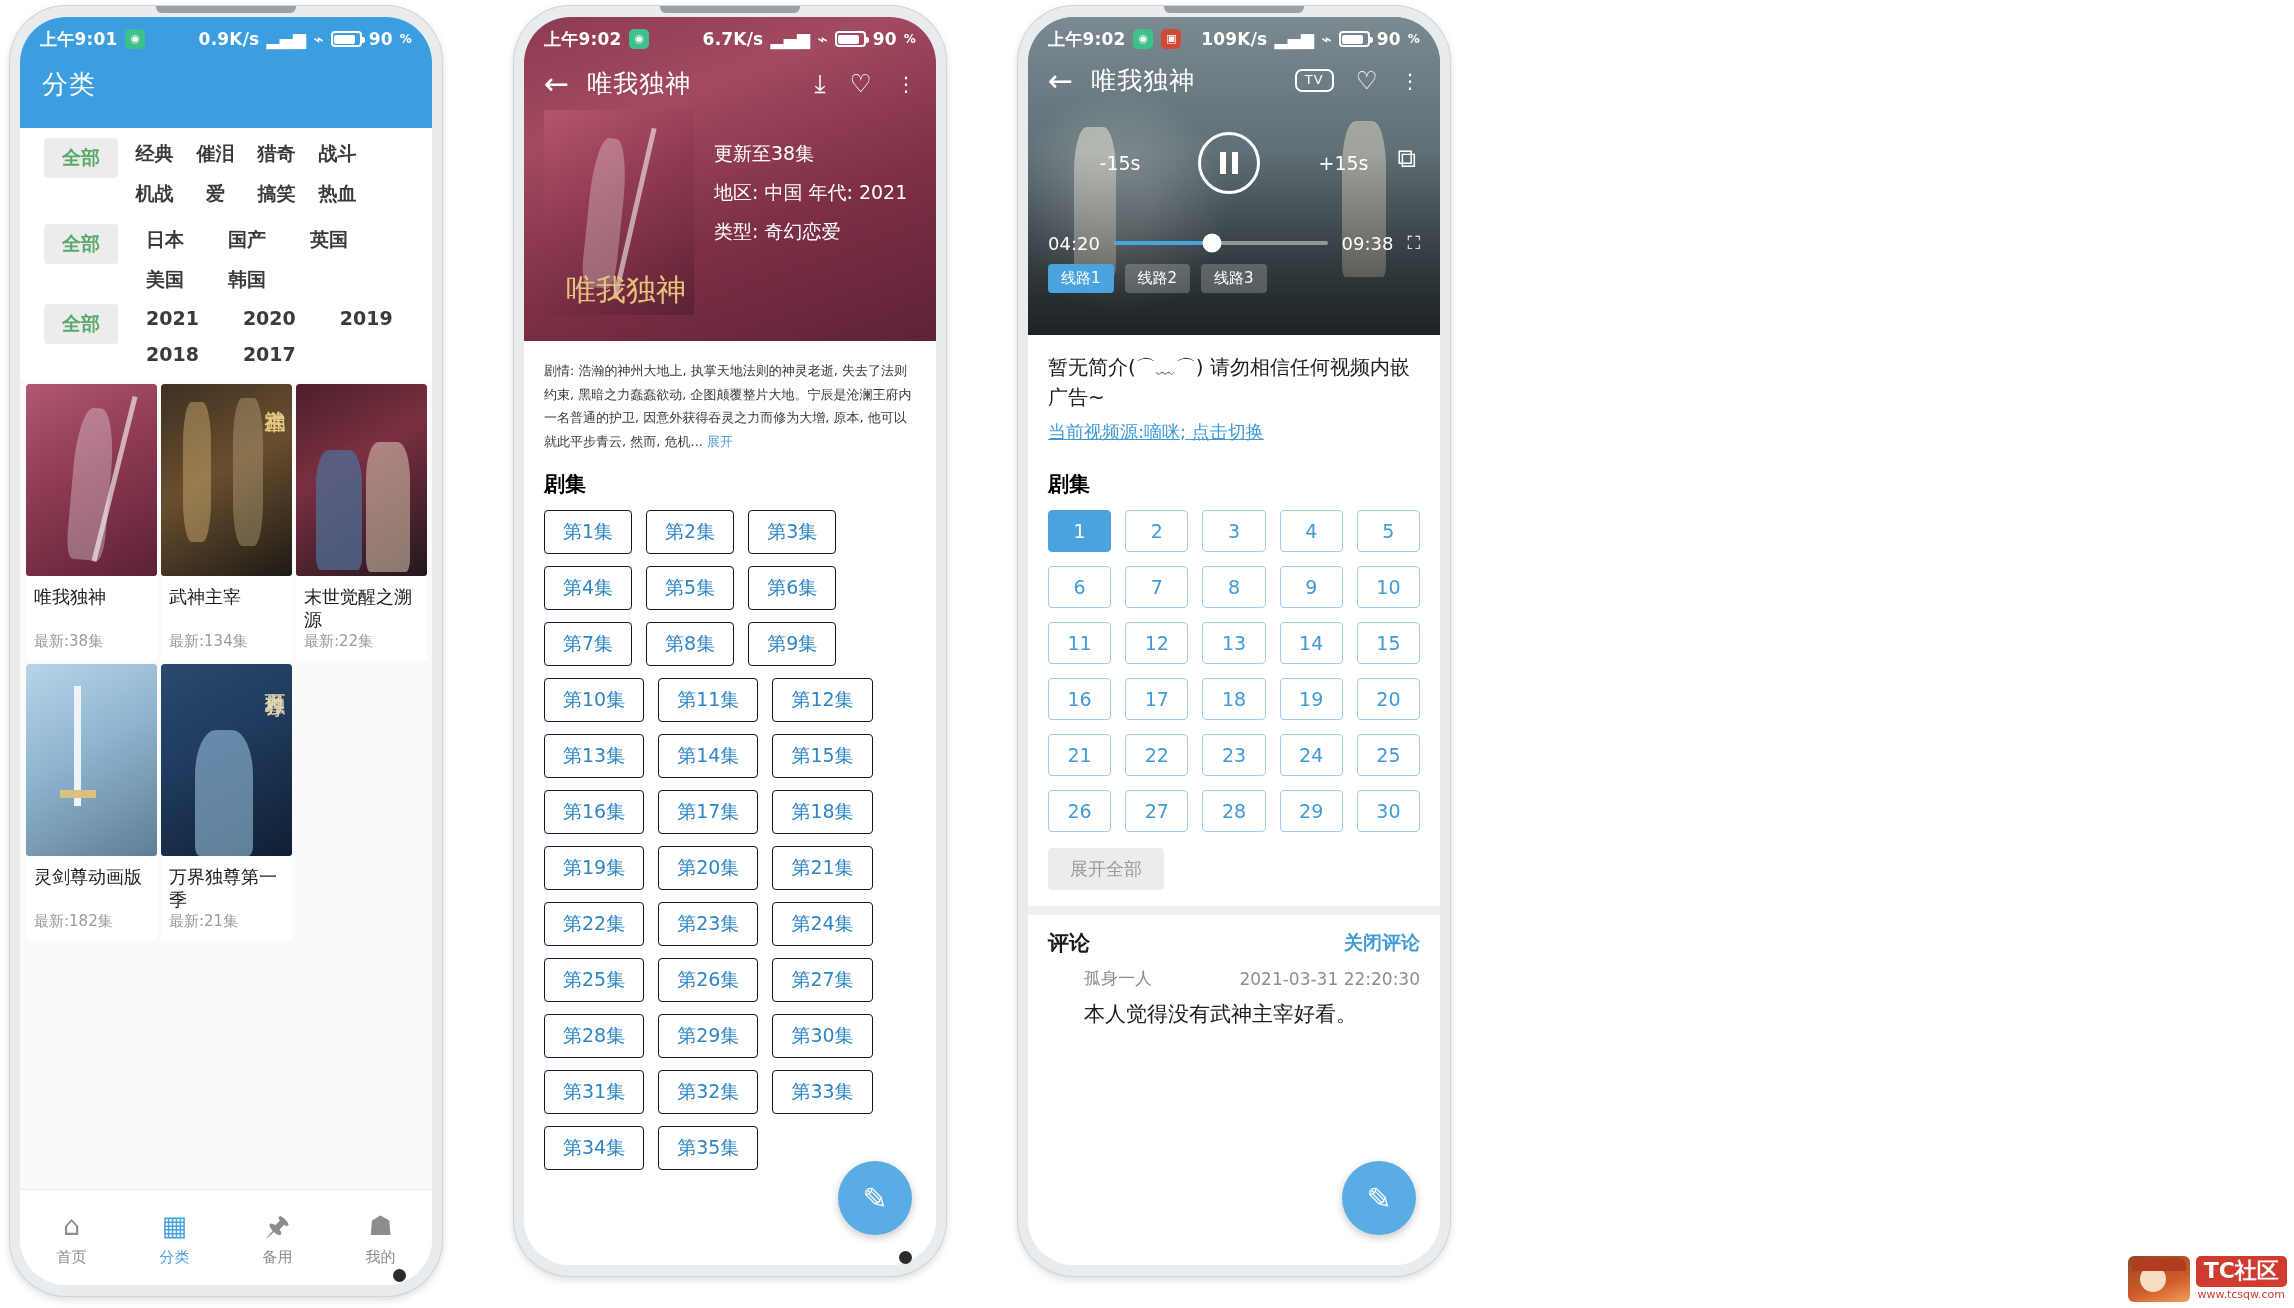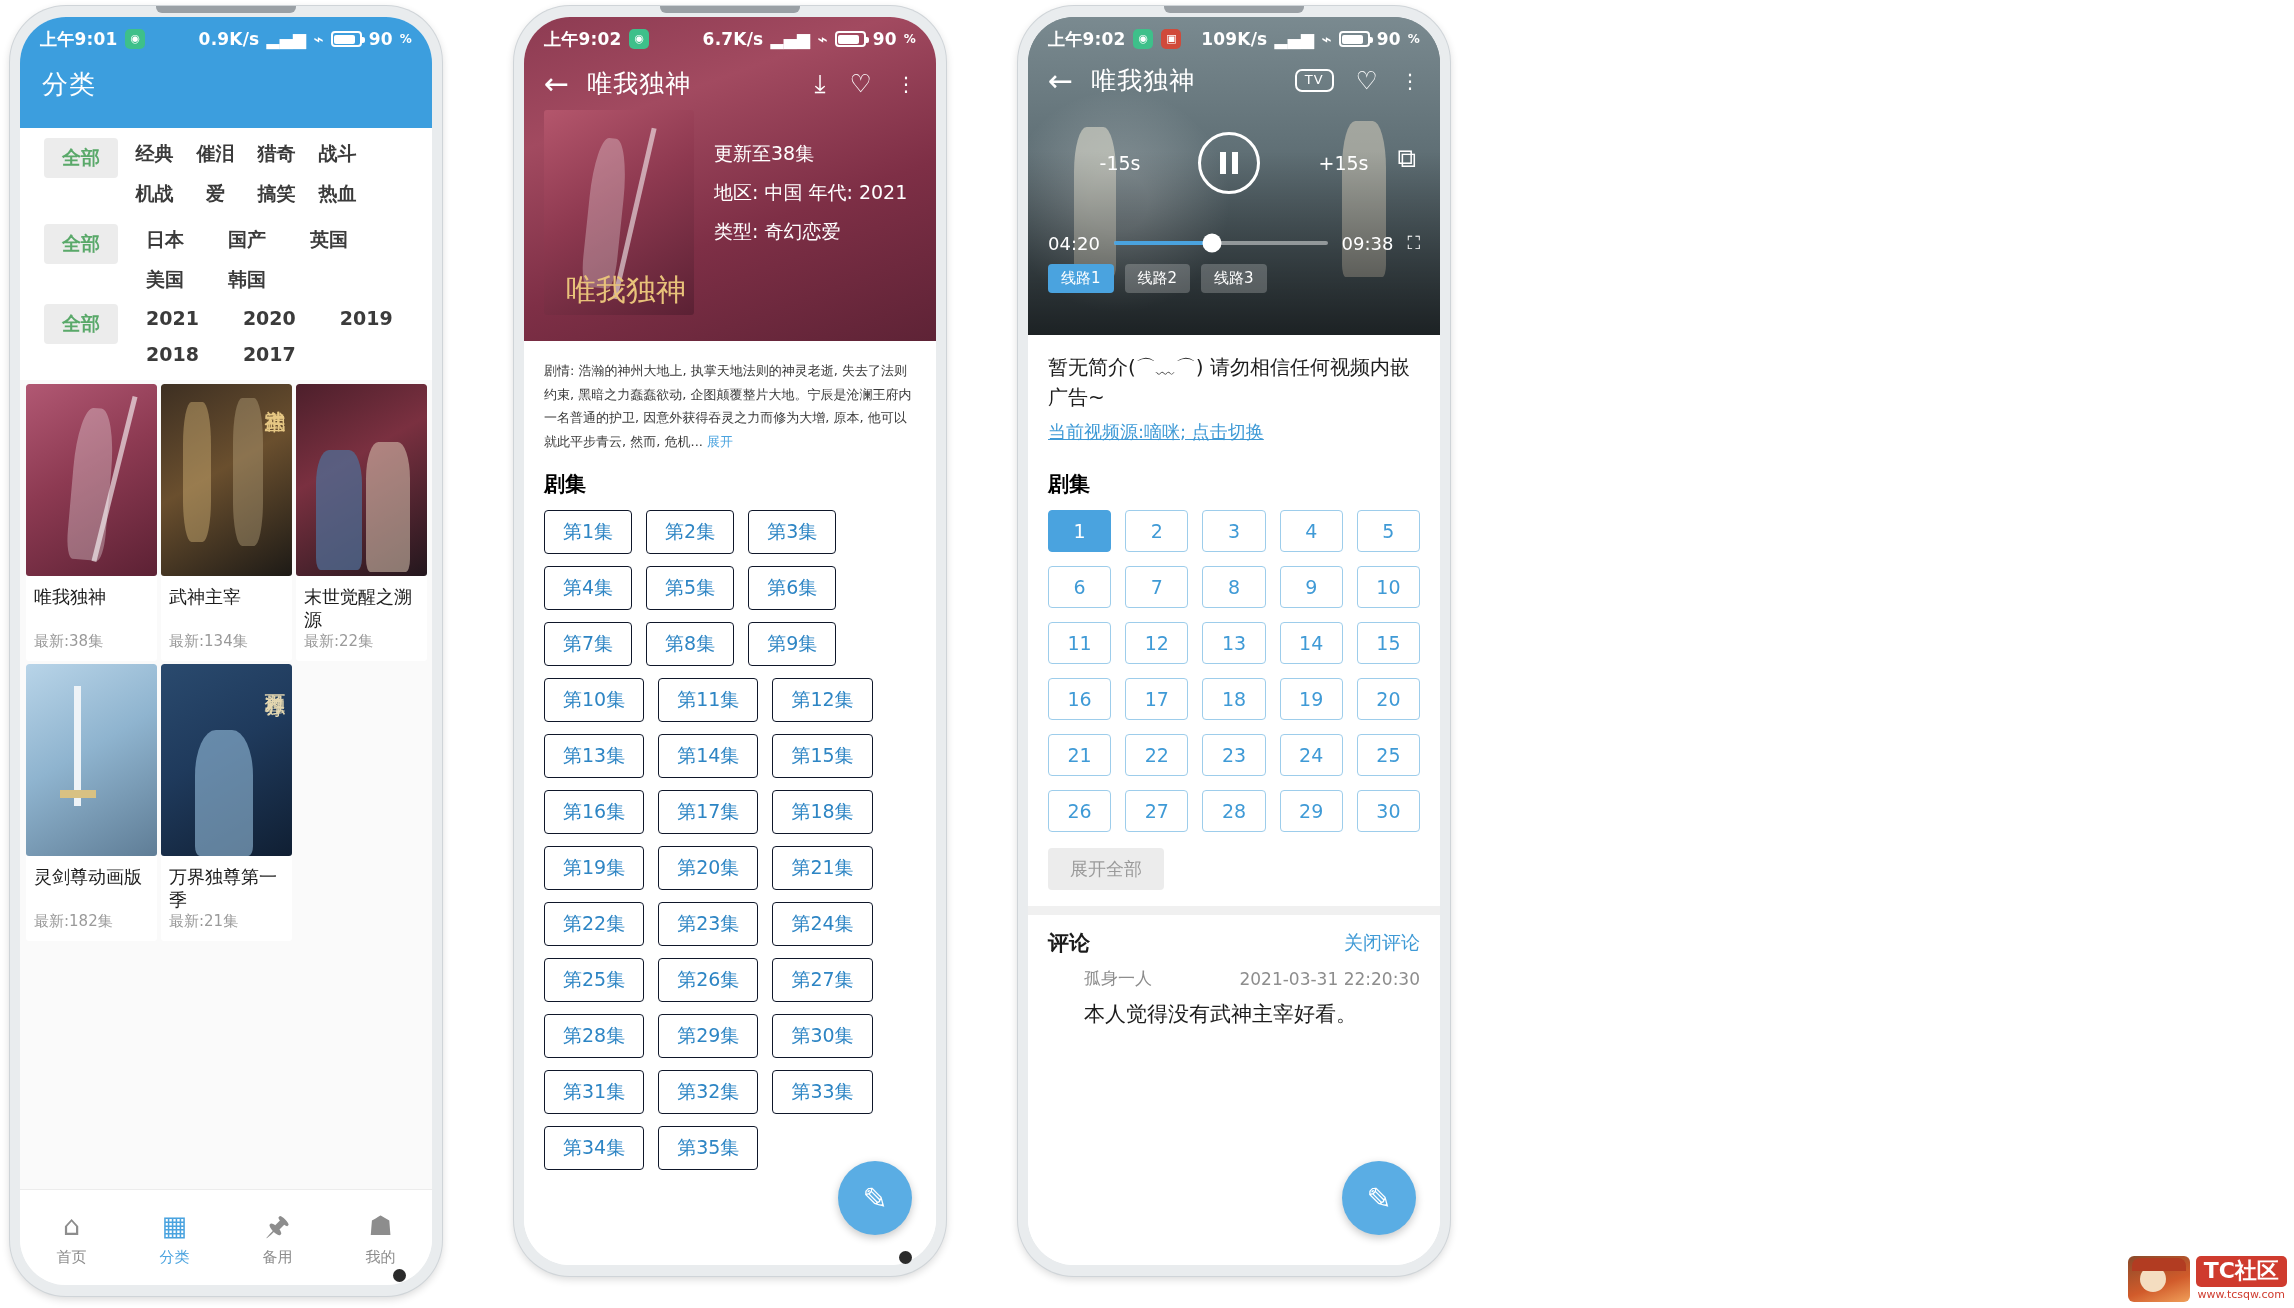--- a/index.html
+++ b/index.html
@@ -165,21 +165,21 @@
 
   .notice{font-size:20px;color:#1d1d1d;padding:17px 20px 4px 20px;line-height:1.5;}
   .srcline{font-size:18px;color:#3f9ad6;text-decoration:underline;padding:4px 20px 12px 20px;}
   .epgrid{display:grid;grid-template-columns:repeat(5,1fr);gap:14px 14px;padding:4px 20px 8px 20px;}
   .epn{border:1px solid #9dcdeb;color:#3f9ad6;border-radius:4px;font-size:19px;text-align:center;padding:9px 0;background:#fff;}
   .epn.on{background:#4aa3df;border-color:#4aa3df;color:#fff;}
   .expand{margin:8px 20px 0 20px;background:#ececec;color:#9a9a9a;font-size:18px;padding:9px 22px;border-radius:4px;display:inline-block;}
   .divider{height:9px;background:#f0f0f0;margin-top:16px;}
   .crow{display:flex;align-items:center;padding:14px 20px 6px 20px;}
   .crow .ct{font-size:21px;font-weight:bold;color:#1b1b1b;}
-  .crow .cc{margin-left:auto;font-size:19px;color:#3f9ad6;}
+  .crow .cc{margin-left:auto;font-size:19px;color:#3f9ad6;font-weight:bold;}
   .cmeta{display:flex;align-items:center;padding:4px 20px 0 56px;font-size:17px;color:#8d8d8d;}
   .cmeta .cd{margin-left:auto;}
   .cbody{font-size:21px;color:#1d1d1d;padding:10px 20px 0 56px;}
 
   
   .wm{position:absolute;right:6px;bottom:6px;display:flex;align-items:center;gap:4px;}
   .wm .mascot{width:62px;height:46px;border-radius:6px;background:linear-gradient(160deg,#8a4a2a,#d15b2b 60%,#f0a05a);position:relative;overflow:hidden;}
   .wm .mascot::before{content:"";position:absolute;left:12px;top:10px;width:26px;height:26px;border-radius:50%;background:#f4ddc0;}
   .wm .mascot::after{content:"";position:absolute;left:4px;top:2px;right:4px;height:13px;border-radius:8px 8px 0 0;background:#b23c22;}
   .wm .tc{background:#cf3b2e;color:#fff;font-size:22px;font-weight:bold;padding:3px 8px;border-radius:5px;line-height:1.1;}

